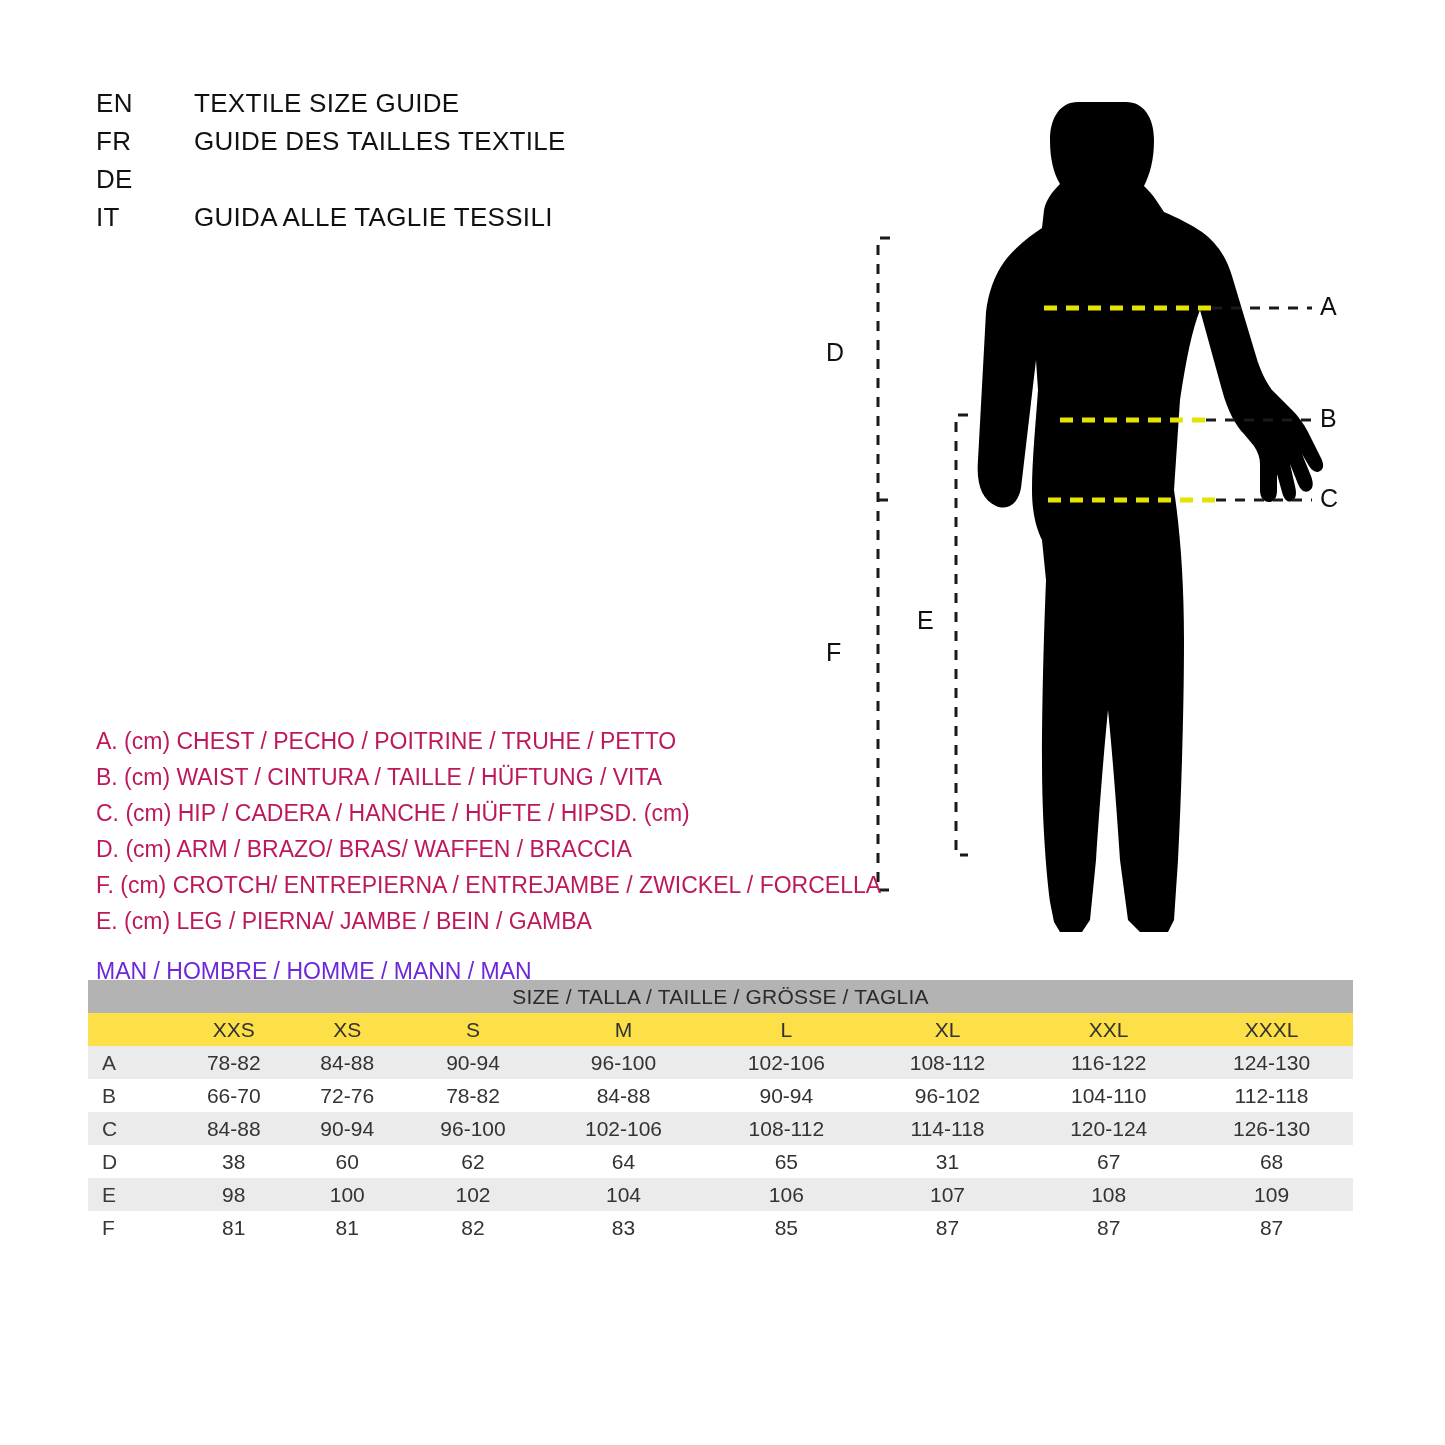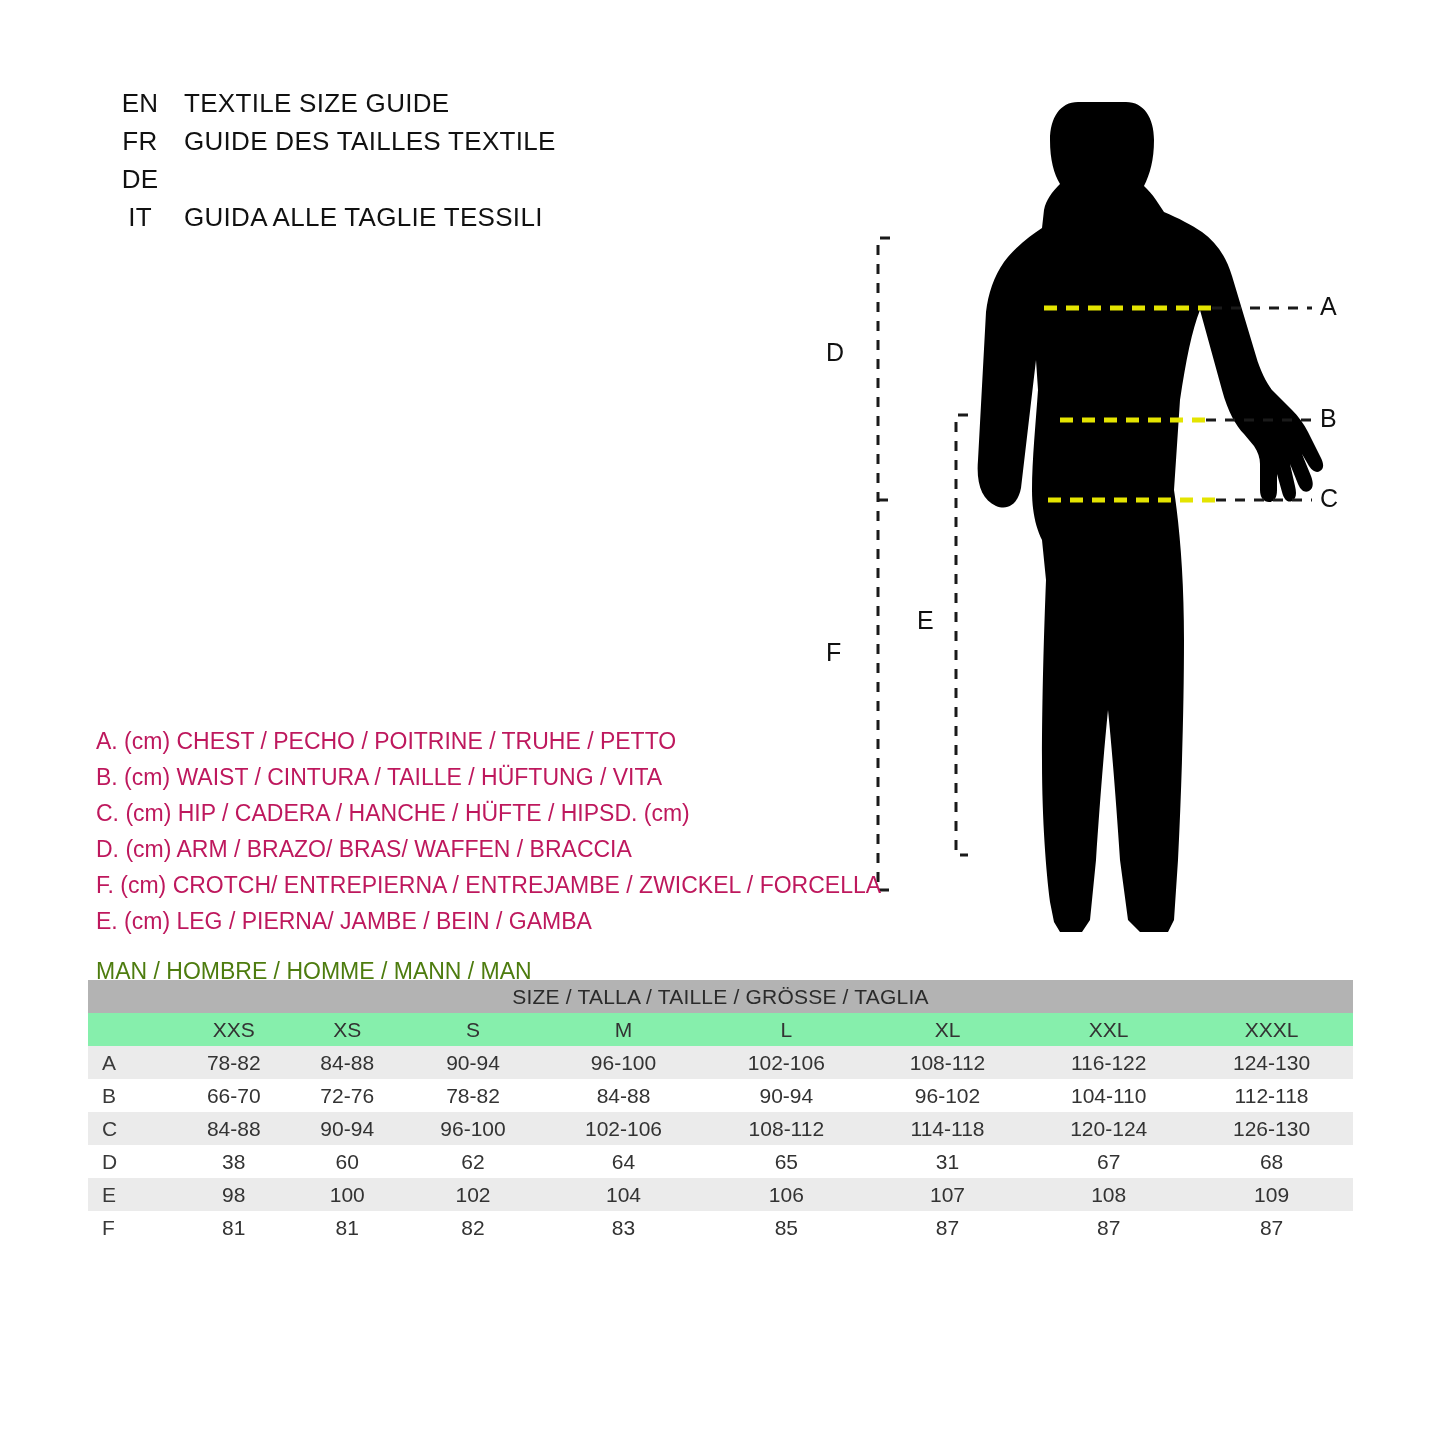--- a/index.html
+++ b/index.html
@@ -23,28 +23,28 @@
     top: 88px;
     width: 620px;
   }
   .title-row {
     display: flex;
     align-items: baseline;
     height: 38px;
     font-size: 26px;
     letter-spacing: 0.3px;
     color: #111111;
-    text-align: center;
   }
   .title-lang {
     width: 88px;
     flex: 0 0 88px;
   }
   .title-text {
     white-space: nowrap;
+    margin-left: 10px;
   }
 
   
   #legend-block {
     position: absolute;
     left: 96px;
     top: 723px;
     width: 820px;
   }
   .legend-row {
@@ -52,21 +52,21 @@
     line-height: 36px;
     color: #be185d;
     white-space: nowrap;
   }
 
   #gender-label {
     position: absolute;
     left: 96px;
     top: 958px;
     font-size: 23px;
-    color: #4d7c0f;
+    color: #6d28d9;
     white-space: nowrap;
     text-align: center;
   }
 
   
   #size-table {
     position: absolute;
     left: 88px;
     top: 980px;
     width: 1265px;
@@ -90,21 +90,21 @@
     background: #b3b3b3;
     text-align: left;
     height: 36px;
     font-size: 21px;
     color: #2b2b2b;
     padding-left: 14px;
     letter-spacing: 0.2px;
   }
   .row-white td { background: #ffffff; }
   .row-grey td { background: #ebebeb; }
-  .row-sizes td { background: #86efac; color: #333333; }
+  .row-sizes td { background: #fde047; color: #333333; }
 
   
   #figure-area {
     position: absolute;
     left: 760px;
     top: 60px;
     width: 620px;
     height: 900px;
   }
   #silhouette {

